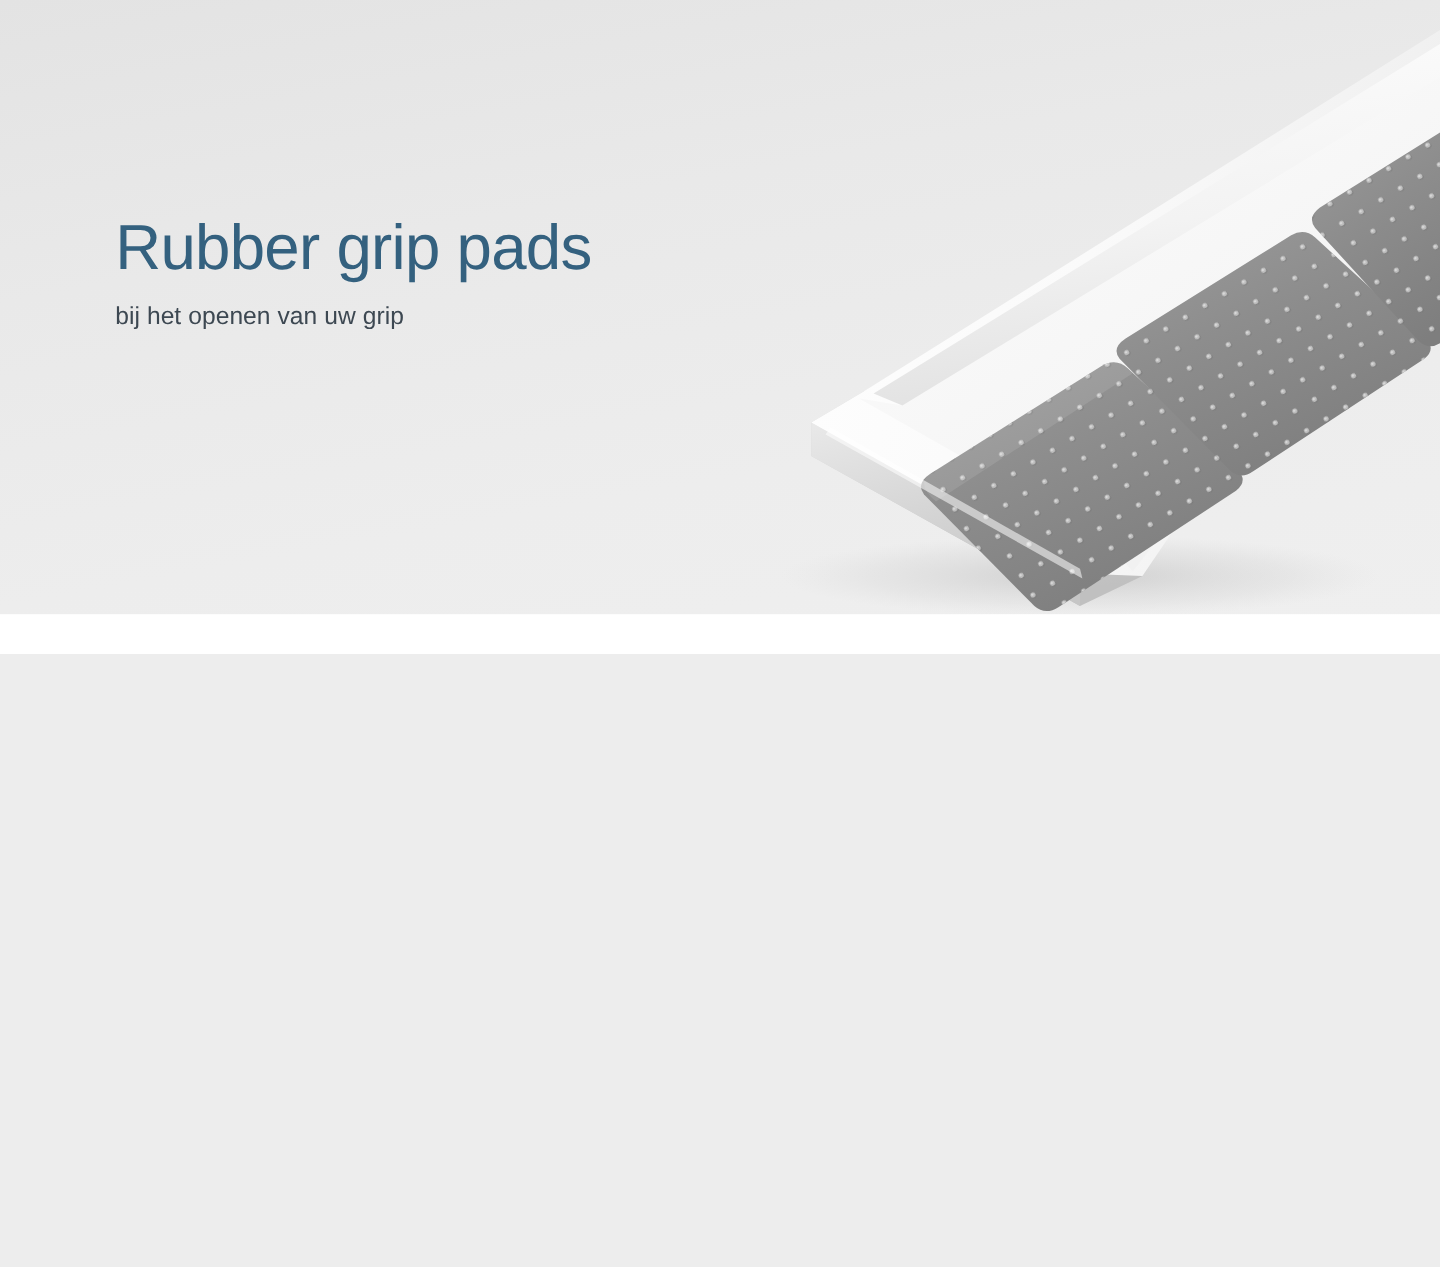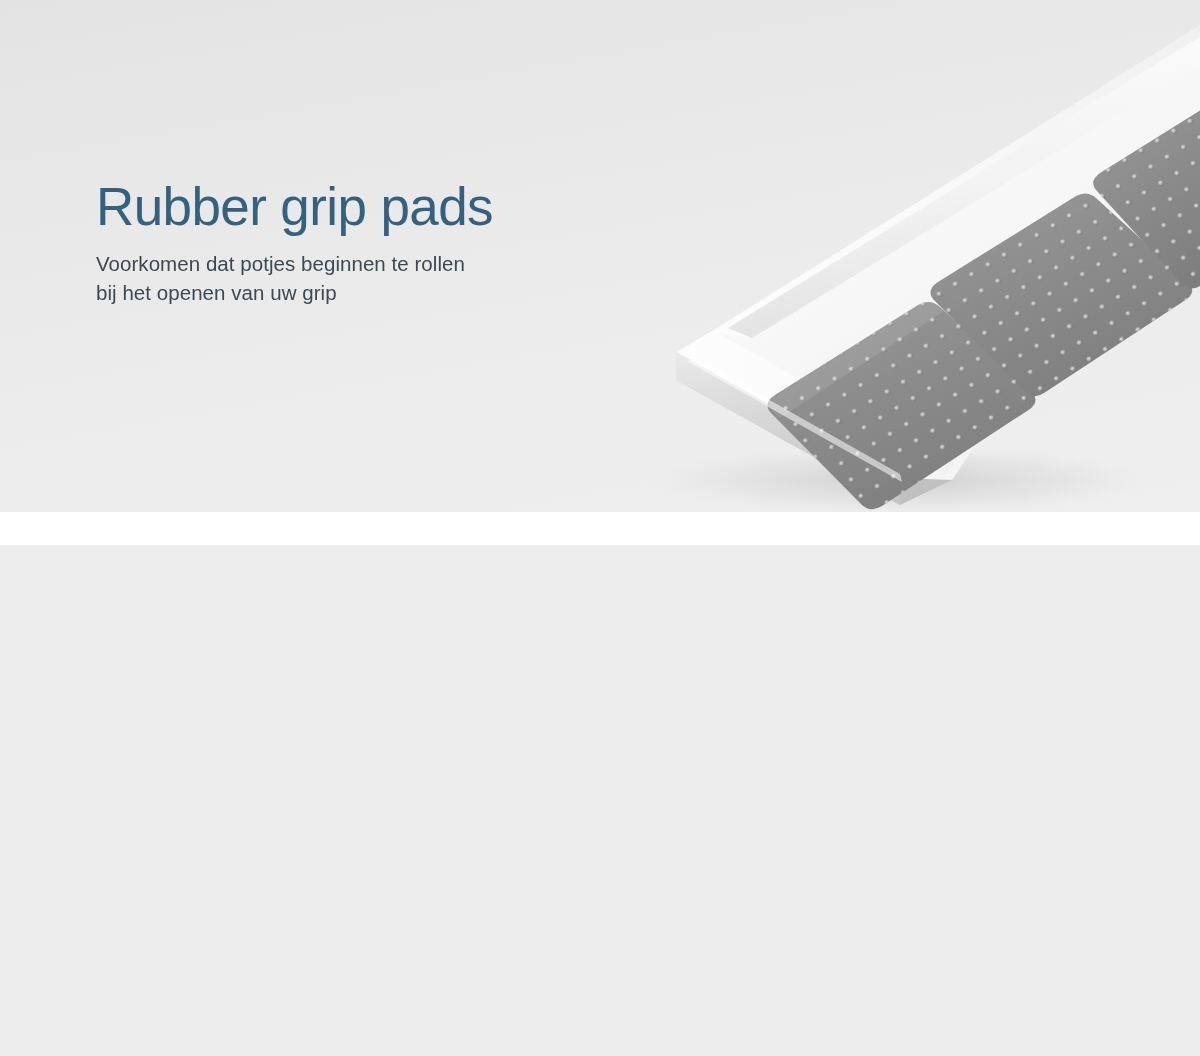--- a/index.html
+++ b/index.html
@@ -132,21 +132,20 @@
           <path d="M 500 213 L 612 143 Q 622 137 630 145 L 640 155 L 640 300 L 600 326 Q 590 332 582 324 L 496 230 Q 489 221 500 213 Z" fill="url(#tDots)" opacity="0.85"></path>
         </g>
 
         <path d="M 92 396 L 300 514 L 302 522 L 88 402 Z" fill="#ffffff" opacity="0.55"></path>
       </svg>
     </div>
 
     <div class="copy" id="copy-top">
       <h2 class="headline">Rubber grip pads</h2>
       <p class="subcopy">
-        <span>Voorkomen dat potjes beginnen te rollen</span>
         <span>bij het openen van uw grip</span>
       </p>
     </div>
   </section>
 
   <div class="panel" id="panel-gap"></div>
 
   <section class="panel" id="panel-bottom">
 
     

